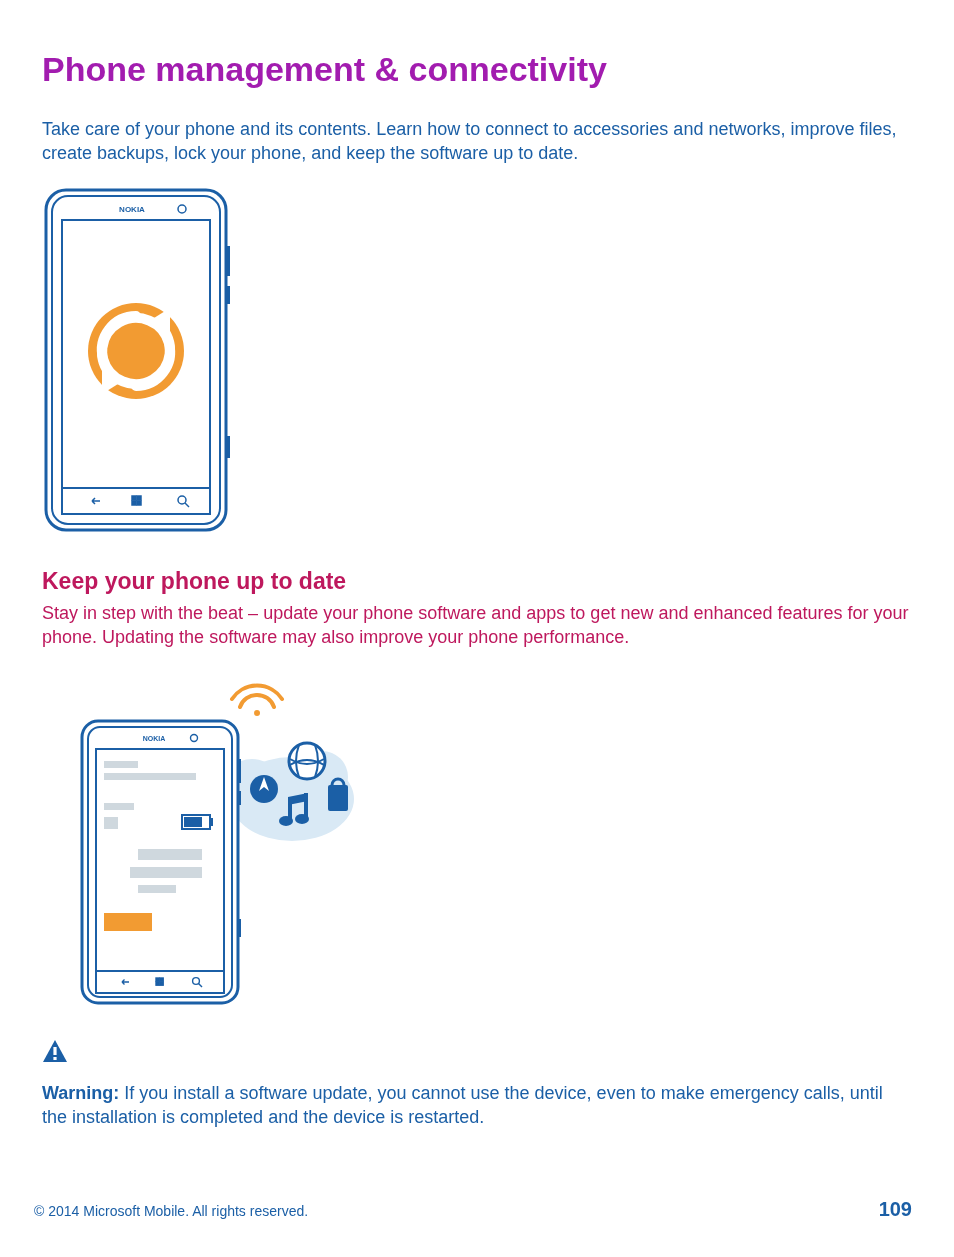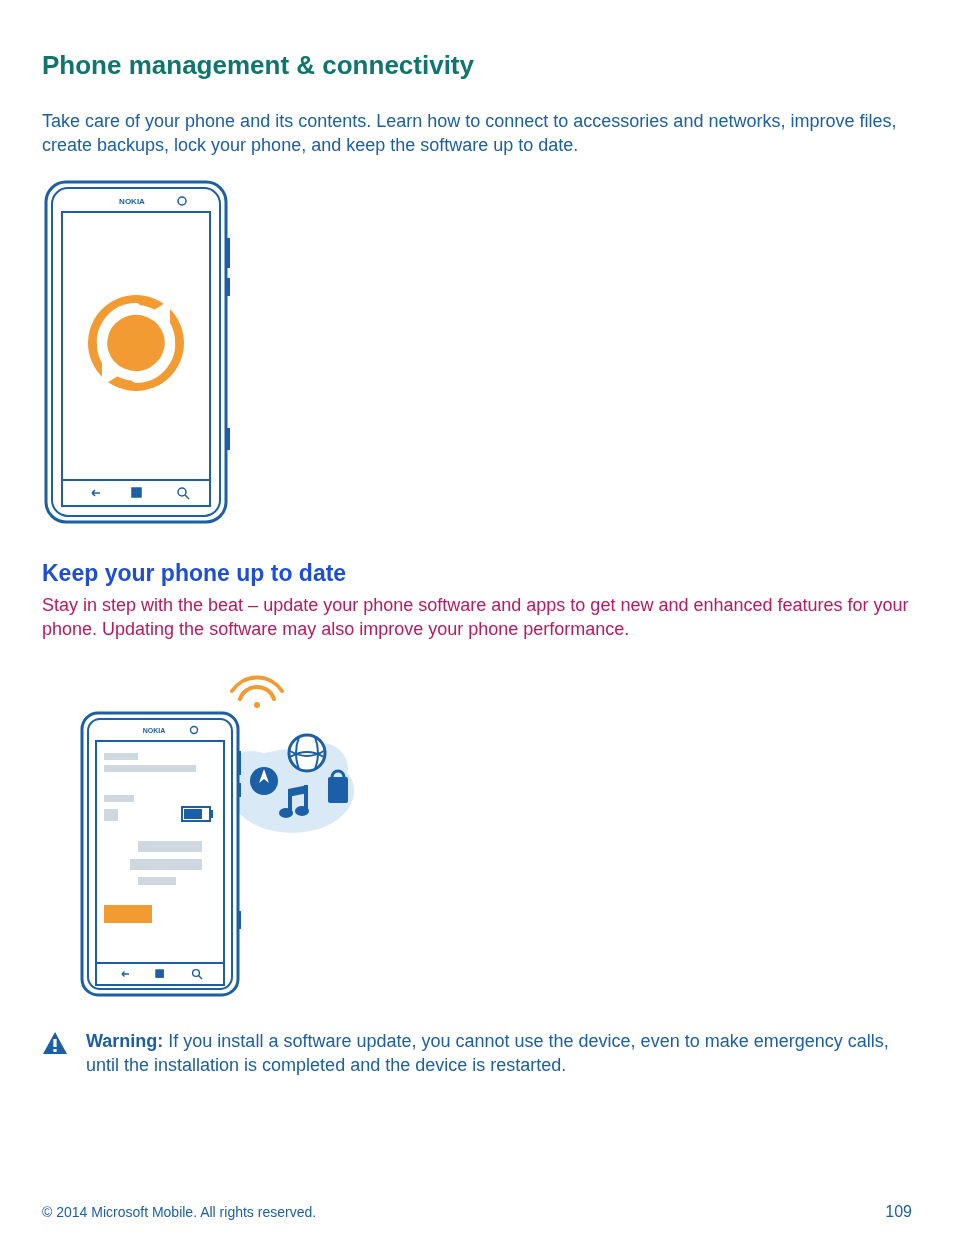--- a/index.html
+++ b/index.html
@@ -7,78 +7,79 @@
     font-family: "Segoe UI", Arial, sans-serif;
     background: #fff;
     color: #1b5fa6;
     width: 954px;
     height: 1257px;
     box-sizing: border-box;
     padding: 50px 42px 30px 42px;
     position: relative;
   }
   h1.page-title {
-    font-size: 26px;
+    font-size: 34px;
     font-weight: 700;
     margin: 0 0 28px 0;
-    color: #0f766e;
+    color: #a21caf;
   }
   p.intro {
     font-size: 18px;
     margin: 0 0 20px 0;
     line-height: 1.35;
     color: #1b5fa6;
   }
   h2.section-title {
     font-size: 23px;
     font-weight: 700;
     margin: 28px 0 6px 0;
-    color: #1d4ed8;
+    color: #be185d;
   }
   p.section-intro {
     font-size: 18px;
     margin: 0 0 20px 0;
     line-height: 1.35;
     color: #be185d;
   }
   .figure-center {
     text-align: left;
     margin: 6px 0 20px 0;
   }
   .warning-row {
     display: flex;
     align-items: flex-start;
     gap: 18px;
     margin-top: 24px;
+    flex-direction: column;
   }
   .warning-icon {
     flex: 0 0 auto;
     margin-top: 2px;
   }
   .warning-text {
     font-size: 18px;
     line-height: 1.35;
     color: #1b5fa6;
   }
   .warning-text b { font-weight: 700; }
   .footer {
     position: absolute;
-    left: 42px;
+    left: 34px;
     right: 42px;
     bottom: 36px;
     display: flex;
     justify-content: space-between;
     align-items: baseline;
     font-size: 14px;
     color: #1b5fa6;
     margin-top: 32px;
   }
   .footer .pagenum {
-    font-size: 16px;
-    font-weight: 400;
+    font-size: 20px;
+    font-weight: 700;
   }
 </style>
 </head>
 <body>
 
 <h1 class="page-title">Phone management &amp; connectivity</h1>
 
 <p class="intro">Take care of your phone and its contents. Learn how to connect to accessories and networks, improve files, create backups, lock your phone, and keep the software up to date.</p>
 
 <div class="figure-center">

